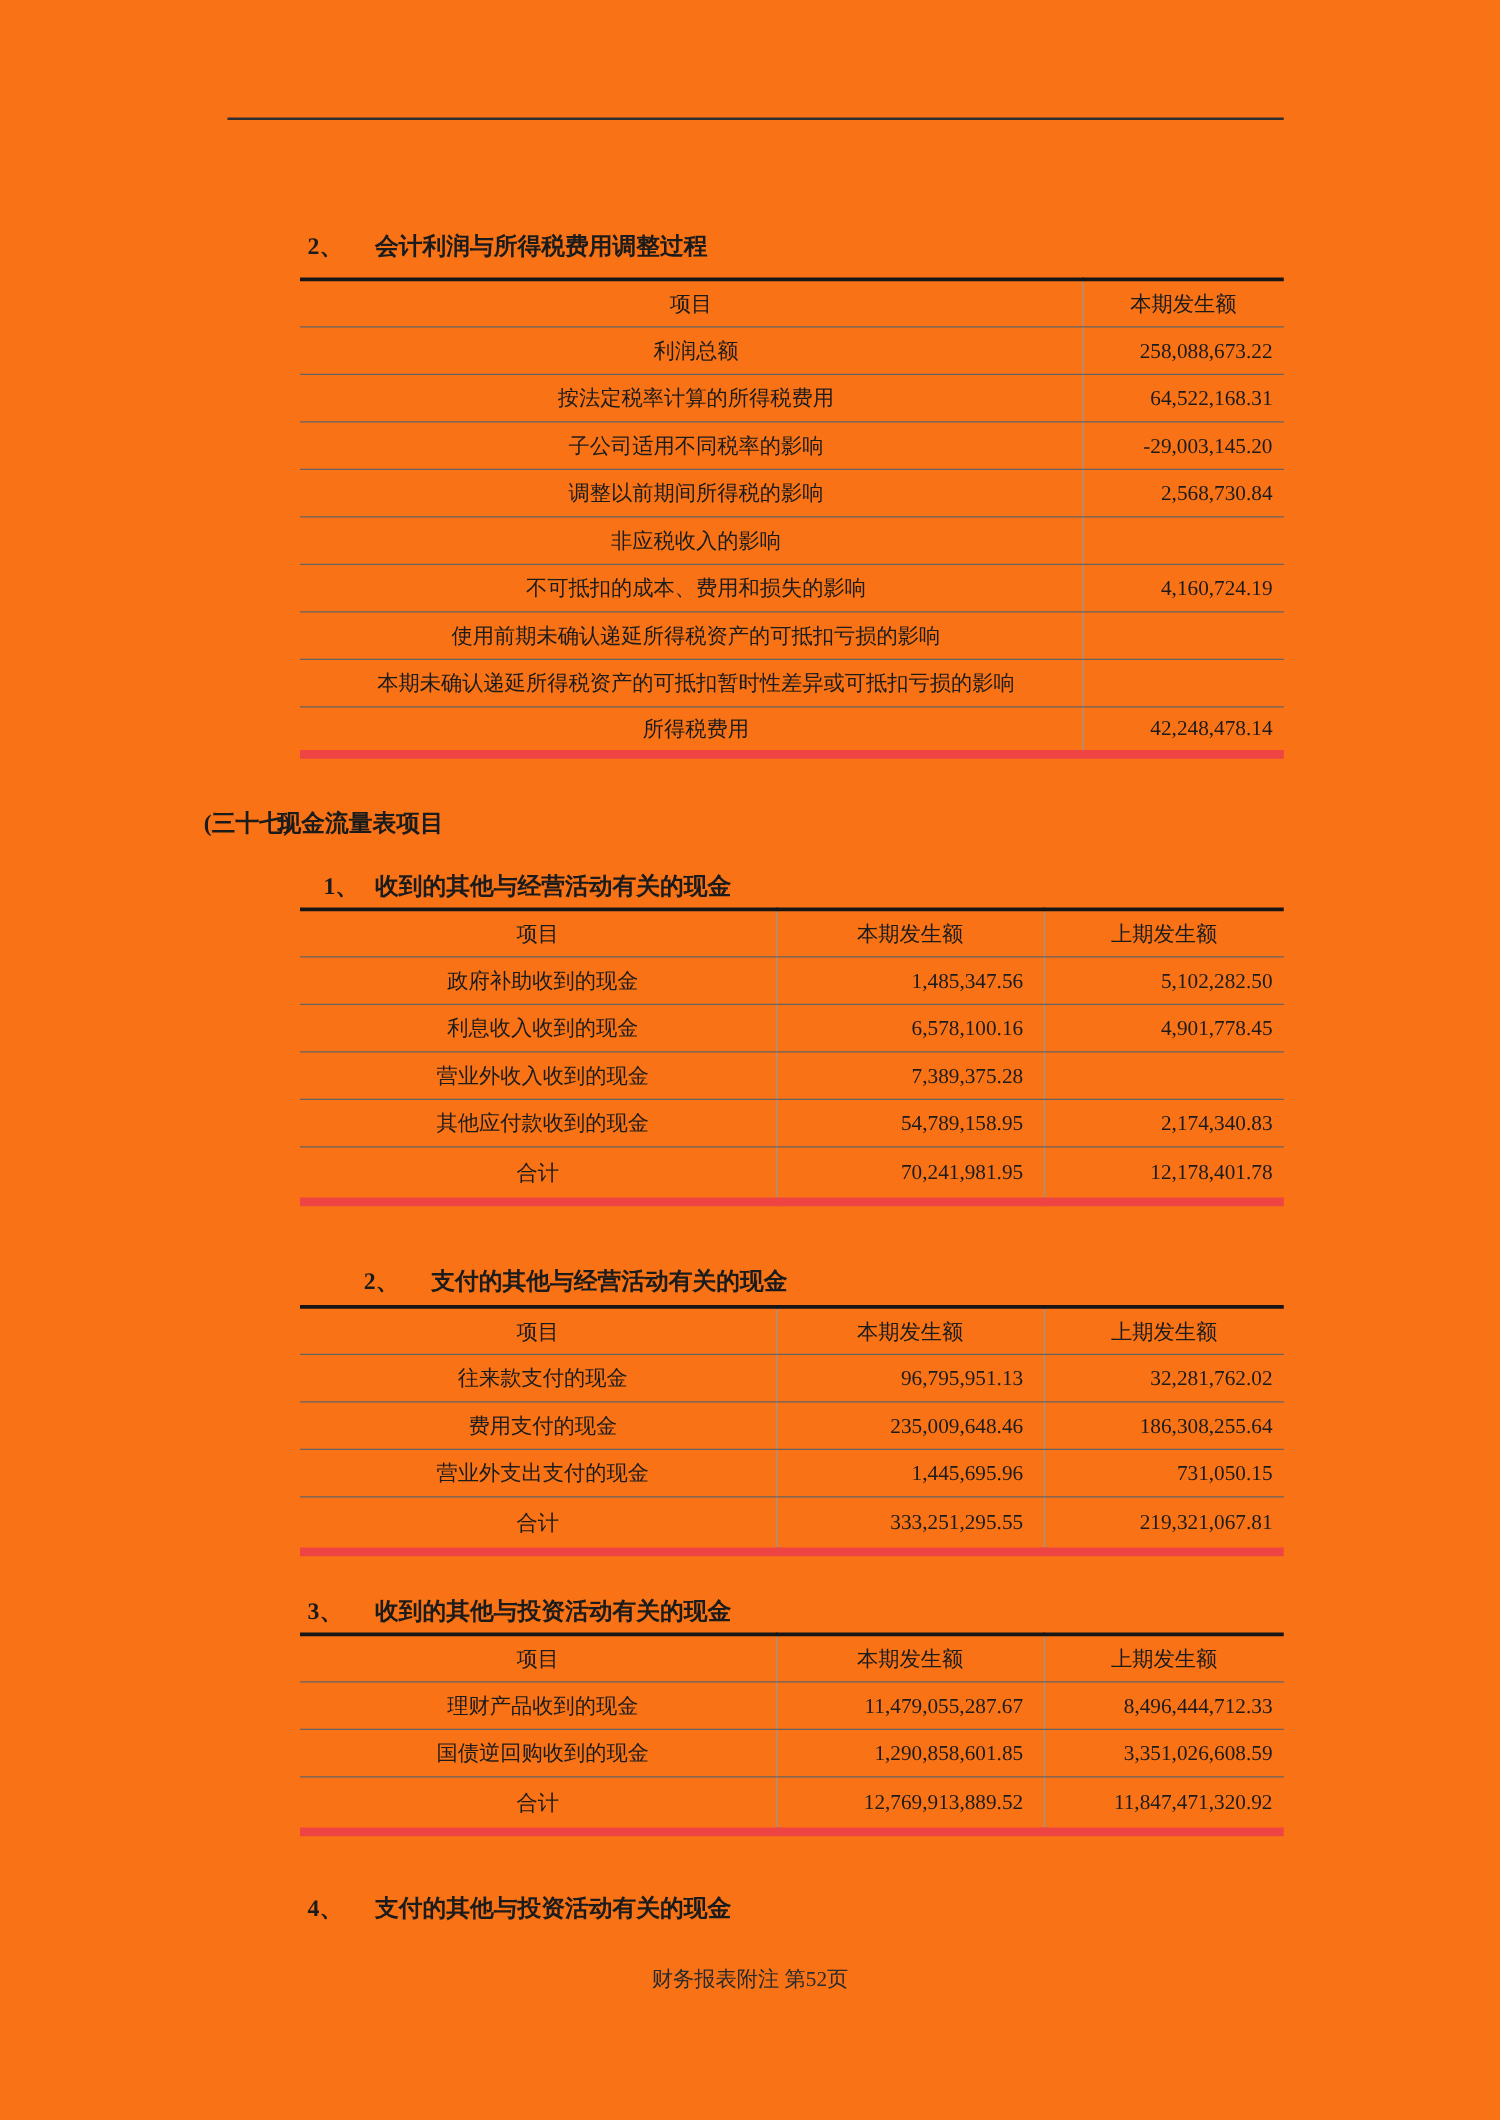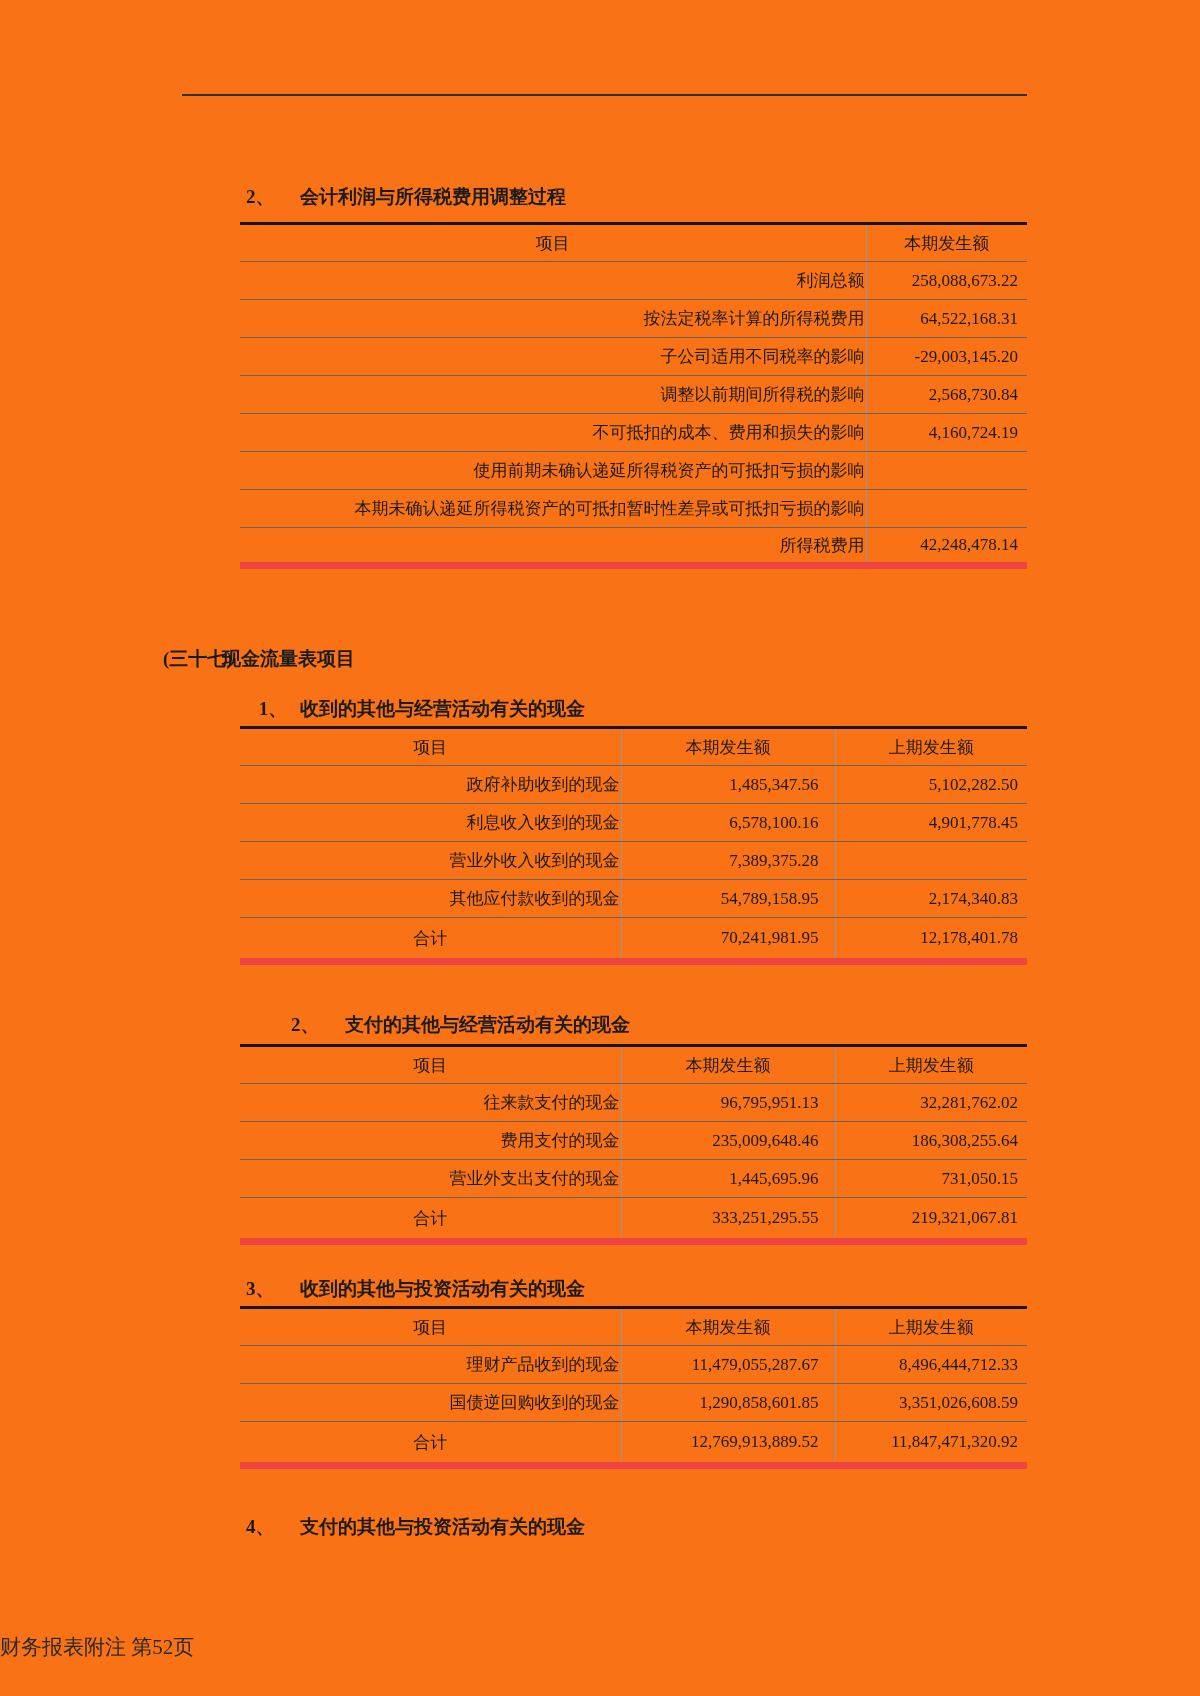--- a/index.html
+++ b/index.html
@@ -23,27 +23,27 @@
   }
   .tbl td {
     font-size:17px; color:#1b1b1b; overflow:hidden; white-space:nowrap;
     border-bottom:1px solid #636363;
   }
   .tbl tr:last-child td { border-bottom:none; }
   .tbl td.v { border-left:1px solid #979797; }
   .h38 { height:38px; }
   .h44 { height:44px; }
   .c { text-align:center; }
-  .l { text-align:right; padding-left:9px; }
+  .l { text-align:center; padding-left:9px; }
   .r { text-align:right; padding-right:9px; }
   .r2 { padding-right:16px;margin-left:44px; }
 
   .footer {
-    position:absolute; left:0; top:1633px; width:1200px;
-    text-align:left; font-size:21px; color:#2a2a2a;
+    position:absolute; left:0; top:1572px; width:1200px;
+    text-align:center; font-size:17px; color:#2a2a2a;
   }
 </style>
 </head>
 <body>
 
 <div class="page">
 
   <div class="rule-top"></div>
 
   <div class="heading" style="left:246px; top:184px;">
@@ -69,20 +69,24 @@
         <td class="l">按法定税率计算的所得税费用</td>
         <td class="r v">64,522,168.31</td>
       </tr>
       <tr class="h38">
         <td class="l">子公司适用不同税率的影响</td>
         <td class="r v">-29,003,145.20</td>
       </tr>
       <tr class="h38">
         <td class="l">调整以前期间所得税的影响</td>
         <td class="r v">2,568,730.84</td>
+      </tr>
+      <tr class="h38">
+        <td class="l">非应税收入的影响</td>
+        <td class="r v"></td>
       </tr>
       <tr class="h38">
         <td class="l">不可抵扣的成本、费用和损失的影响</td>
         <td class="r v">4,160,724.19</td>
       </tr>
       <tr class="h38">
         <td class="l">使用前期未确认递延所得税资产的可抵扣亏损的影响</td>
         <td class="r v"></td>
       </tr>
       <tr class="h38">

